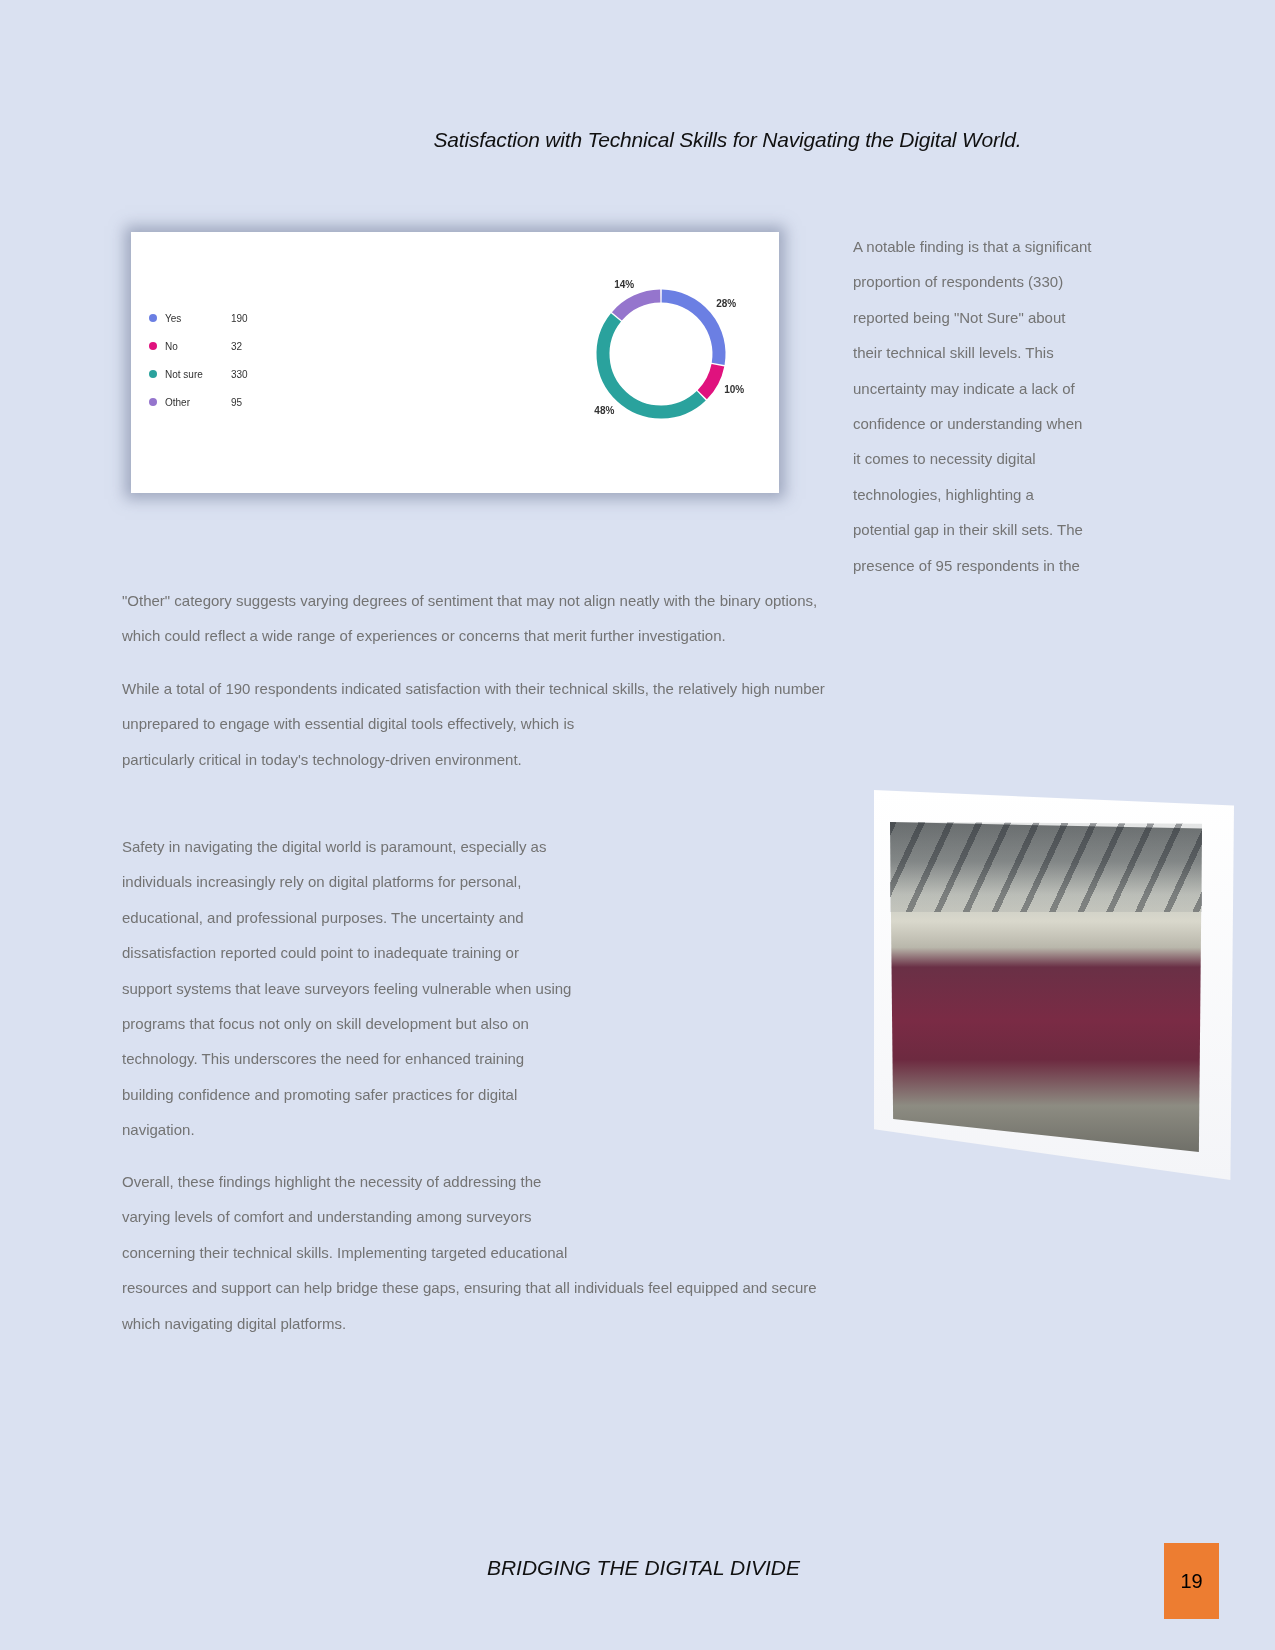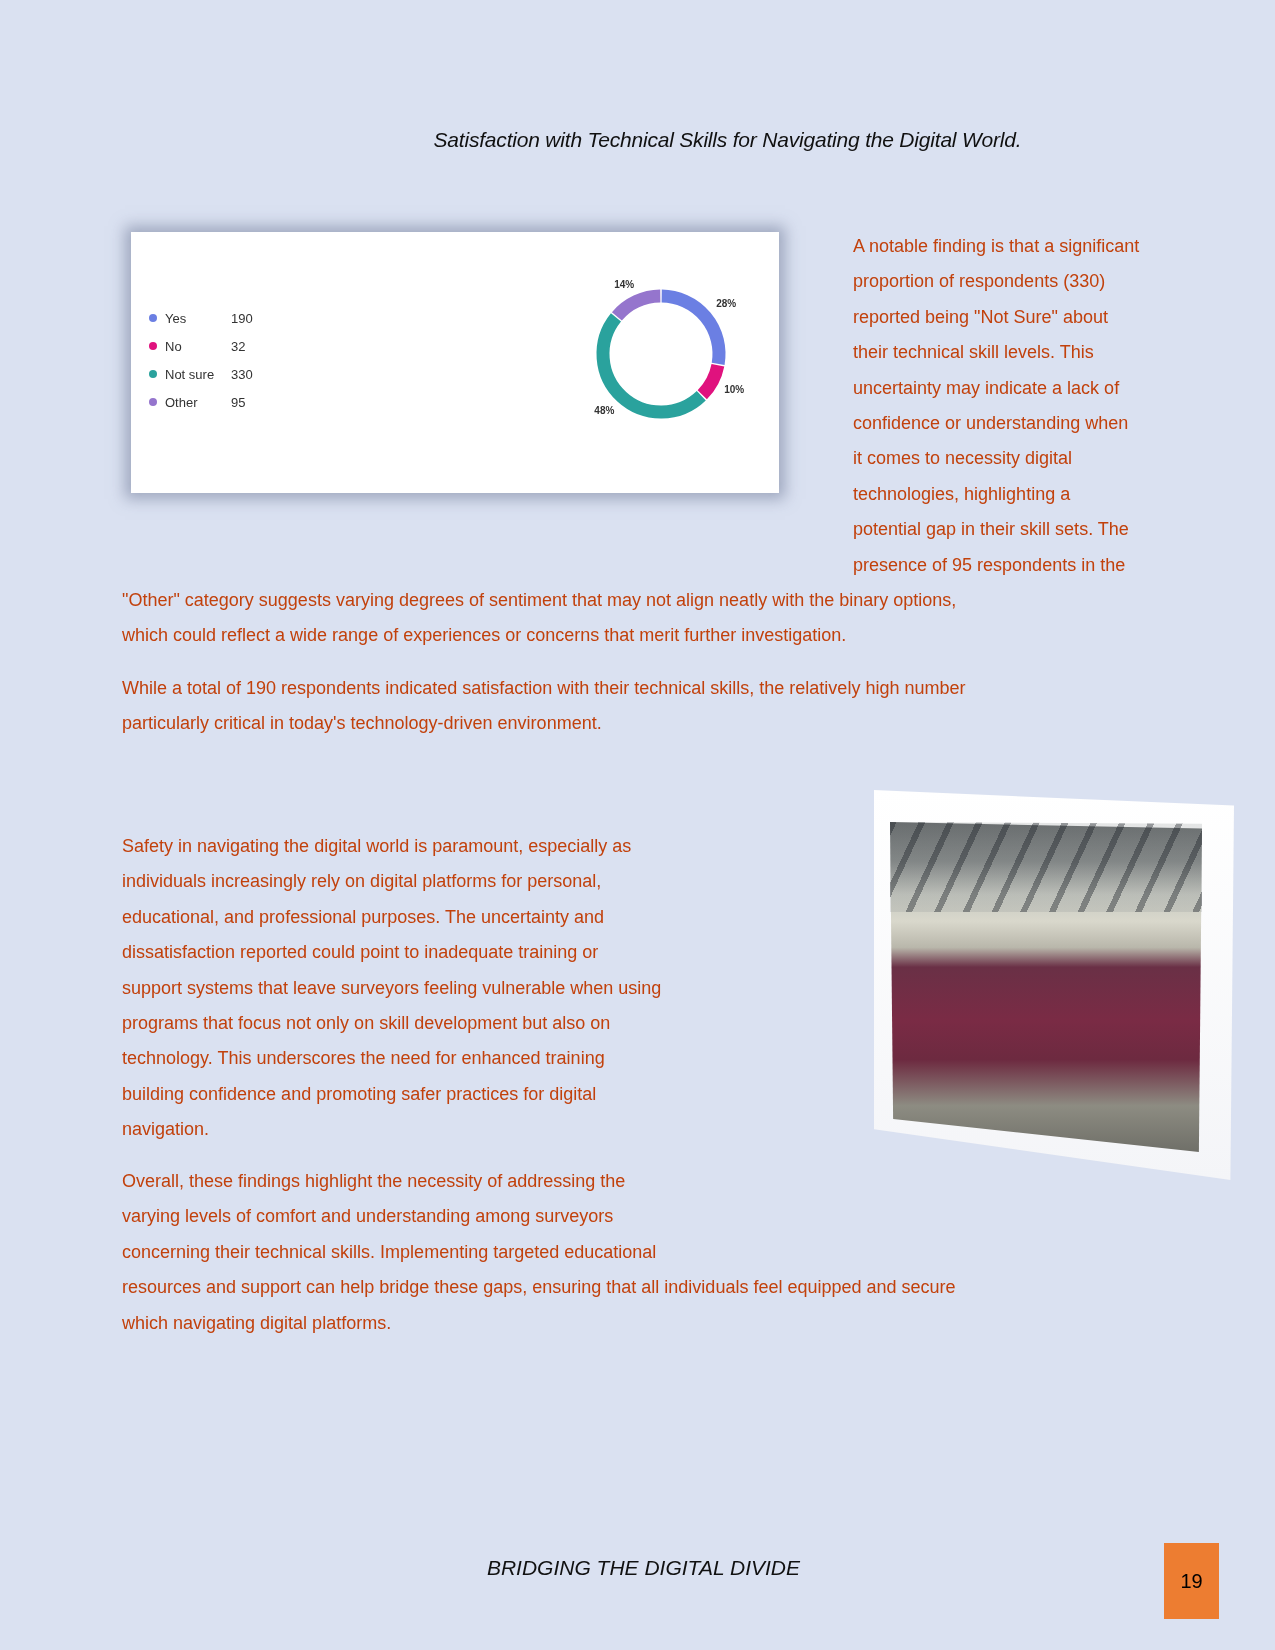--- a/index.html
+++ b/index.html
@@ -13,27 +13,27 @@
     position: absolute; left: 0; width: 1455px; top: 128px;
     text-align: center; font-style: italic; font-size: 21px; color: #111;
     letter-spacing: -0.2px;
   }
   .chart-card {
     position: absolute; left: 131px; top: 232px; width: 648px; height: 261px;
     background: #fff;
     box-shadow: 0 0 14px 6px rgba(110,120,150,0.55);
   }
   .legend { position: absolute; left: 18px; top: 72px; }
-  .legend-row { display: flex; align-items: center; height: 28px; font-size: 13px; color: #333; }
+  .legend-row { display: flex; align-items: center; height: 28px; font-size: 10px; color: #333; }
   .legend-dot { width: 8px; height: 8px; border-radius: 50%; margin-right: 8px; }
   .legend-label { width: 66px; }
   .legend-value { }
   .donut { position: absolute; left: 440px; top: 32px; width: 180px; height: 180px; }
   .donut text { font-size: 10px; font-family: "Liberation Sans", sans-serif; fill: #333; font-weight: bold; }
-  .body-text { position: absolute; font-size: 18px; line-height: 35.4px; color: #c2410c; }
+  .body-text { position: absolute; font-size: 15px; line-height: 35.4px; color: #737373; }
   .p-right { left: 853px; top: 229px; width: 380px; }
   .p-wide { left: 122px; width: 1100px; }
   .p-narrow { left: 122px; width: 700px; }
   .line { white-space: nowrap; display: block; }
   .photo-frame {
     position: absolute; left: 874px; top: 790px; width: 360px; height: 390px;
     background: linear-gradient(180deg, #ffffff 0%, #f4f5f8 100%);
     clip-path: polygon(0% 0%, 100% 4%, 99% 100%, 0% 87%);
     filter: drop-shadow(0 2px 6px rgba(80,90,120,0.4));
   }
@@ -109,20 +109,21 @@
     <span class="line">technologies, highlighting a</span>
     <span class="line">potential gap in their skill sets. The</span>
     <span class="line">presence of 95 respondents in the</span>
   </div>
 <div class="body-text p-wide" style="top:583px" id="p1w">
     <span class="line">"Other" category suggests varying degrees of sentiment that may not align neatly with the binary options,</span>
     <span class="line">which could reflect a wide range of experiences or concerns that merit further investigation.</span>
   </div>
 <div class="body-text p-wide" style="top:671px" id="p2">
     <span class="line">While a total of 190 respondents indicated satisfaction with their technical skills, the relatively high number</span>
+    <span class="line">unprepared to engage with essential digital tools effectively, which is</span>
     <span class="line">particularly critical in today's technology-driven environment.</span>
   </div>
 
 <div class="photo-frame"></div>
 <div class="photo"></div>
 <div class="photo-roof"></div>
 
 <div class="body-text p-narrow" style="top:829px" id="p3">
     <span class="line">Safety in navigating the digital world is paramount, especially as</span>
     <span class="line">individuals increasingly rely on digital platforms for personal,</span>

